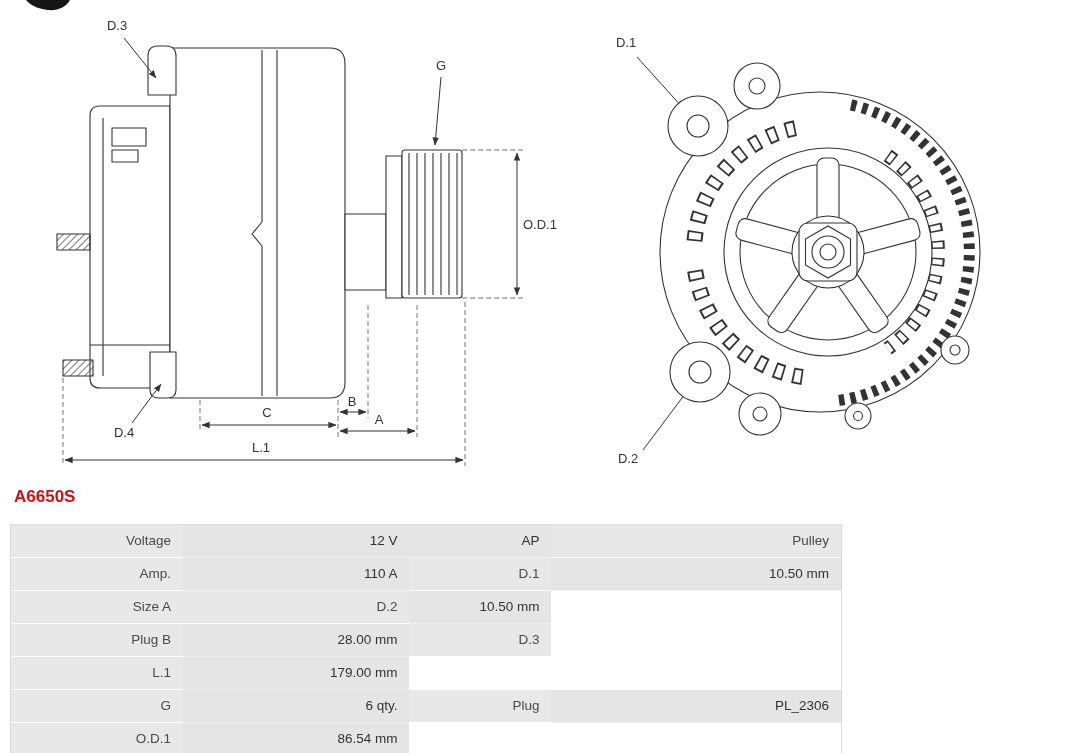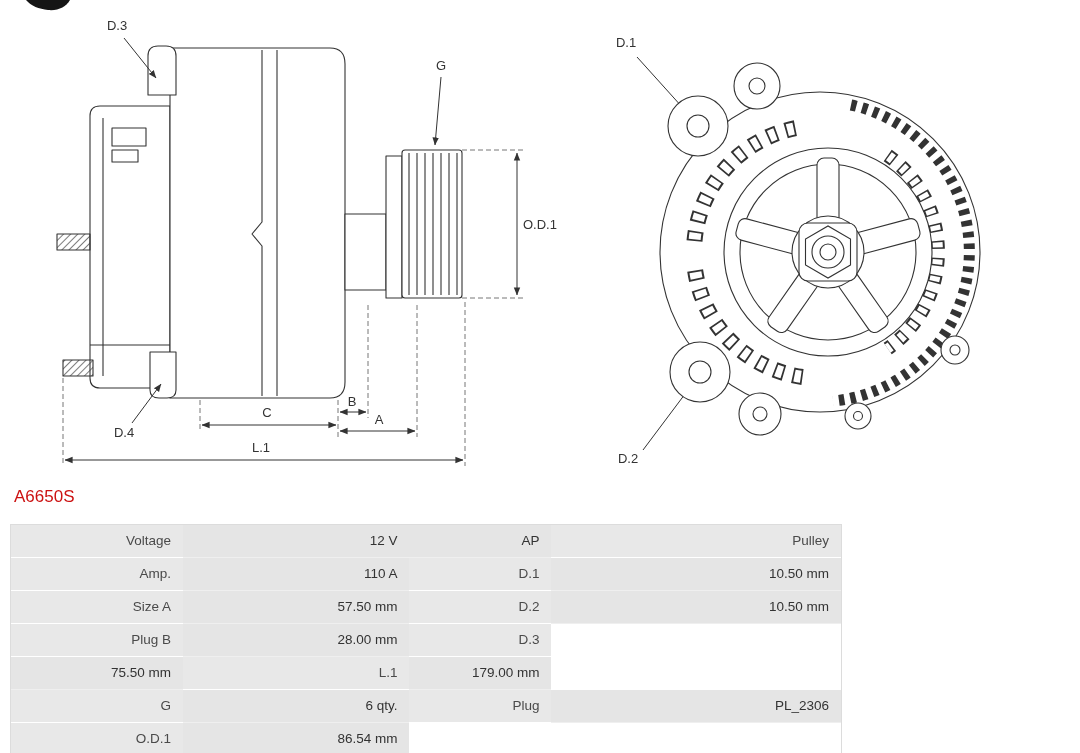--- a/index.html
+++ b/index.html
@@ -1,20 +1,20 @@
 <!DOCTYPE html>
 <html><head>
 <meta charset="utf-8">
 <style>
   *{box-sizing:border-box;margin:0;padding:0}
   html,body{width:1080px;height:753px;background:#fff;font-family:"Liberation Sans",sans-serif}
   .page{position:relative;width:1080px;height:753px;overflow:hidden;background:#fff}
   svg{position:absolute;top:0;left:0;display:block}
   svg text{font-family:"Liberation Sans",sans-serif;font-size:13px;fill:#333}
-  .part-number{position:absolute;left:14px;top:487px;font-size:17px;font-weight:normal;color:#cc1111}
+  .part-number{position:absolute;left:14px;top:487px;font-size:17px;font-weight:bold;color:#cc1111}
   .spec-table{position:absolute;left:10px;top:524px;width:832px;border:1px solid #dcdcdc;background:#fff}
   .row{display:grid;grid-template-columns:218fr 287fr 180fr 367fr}
   .cell{height:33px;line-height:32px;text-align:right;padding-right:12px;font-size:13.5px;overflow:hidden;white-space:nowrap}
   .cell.label{background:#e8e8e8;color:#4a4a4a;border-bottom:1px solid #fff}
   .cell.value{background:#e5e5e5;color:#333;border-bottom:1px solid #efefef}
   .cell.blank{background:#fff;border-bottom:1px solid #fff}
   .row:last-child .cell{border-bottom:none}
 </style>
 </head>
 <body>
@@ -151,31 +151,29 @@
       <div class="cell label">Pulley</div>
     </div>
     <div class="row">
       <div class="cell label">Amp.</div>
       <div class="cell value">110 A</div>
       <div class="cell label">D.1</div>
       <div class="cell value">10.50 mm</div>
     </div>
     <div class="row">
       <div class="cell label">Size A</div>
-      <div class="cell value">57.50 mm</div>
       <div class="cell label">D.2</div>
       <div class="cell value">10.50 mm</div>
     </div>
     <div class="row">
       <div class="cell label">Plug B</div>
       <div class="cell value">28.00 mm</div>
       <div class="cell label">D.3</div>
     </div>
     <div class="row">
-      <div class="cell value">75.50 mm</div>
       <div class="cell label">L.1</div>
       <div class="cell value">179.00 mm</div>
     </div>
     <div class="row">
       <div class="cell label">G</div>
       <div class="cell value">6 qty.</div>
       <div class="cell label">Plug</div>
       <div class="cell value">PL_2306</div>
     </div>
     <div class="row">

